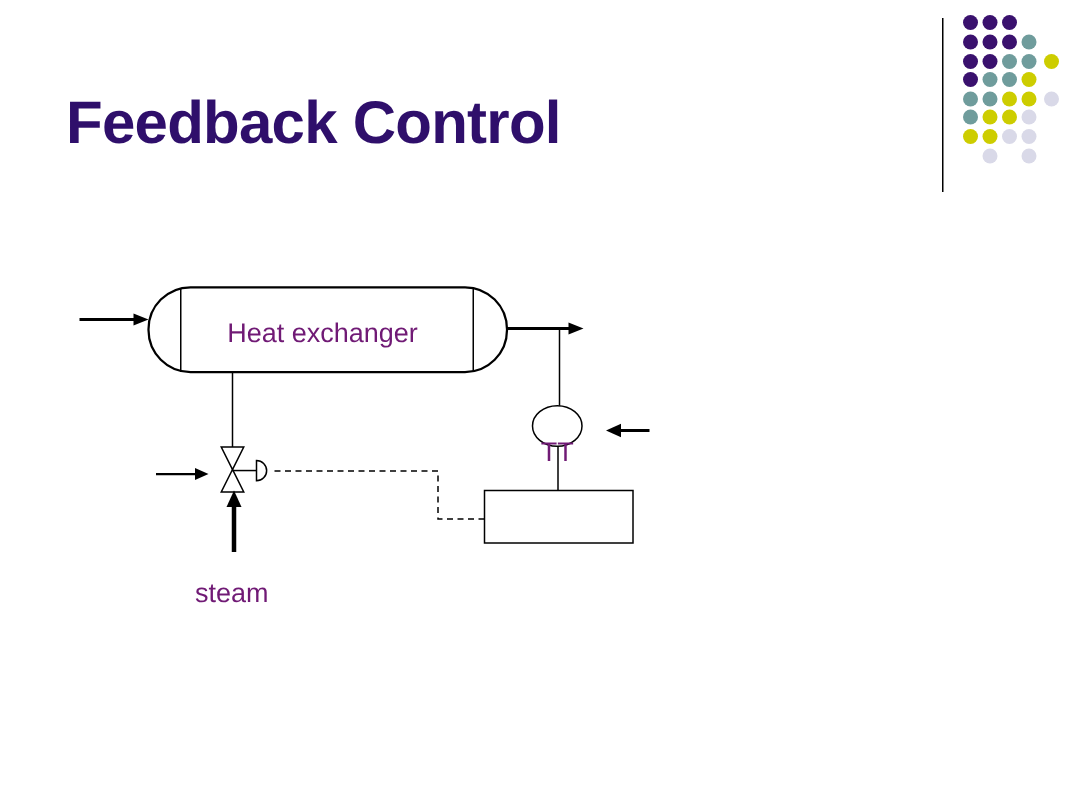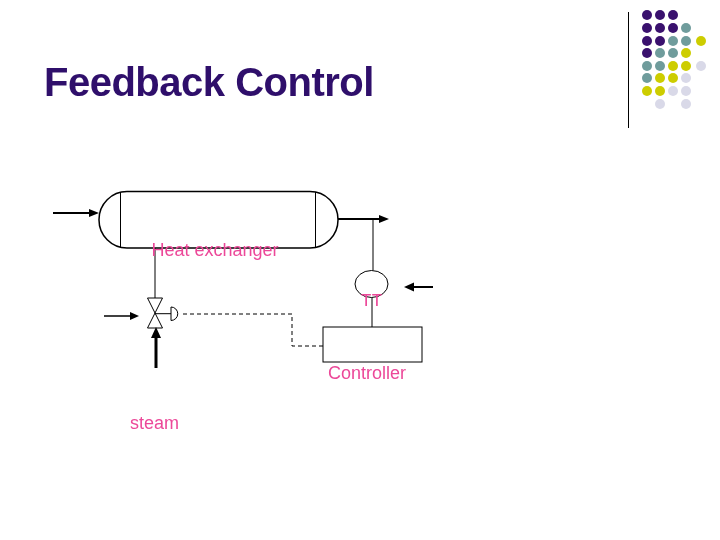--- a/index.html
+++ b/index.html
@@ -2,23 +2,23 @@
 <html><head>
 <meta charset="utf-8">
 <style>
   html,body{margin:0;padding:0;}
   body{width:720px;height:540px;background:#FFFFFF;overflow:hidden;
        font-family:"Liberation Sans",sans-serif;}
   .slide{position:relative;width:620px;height:540px;background:#FFFFFF;}
   svg.linework{position:absolute;left:0;top:0;width:720px;height:540px;}
   .title{position:absolute;left:44px;top:60px;font-size:40px;font-weight:bold;
          letter-spacing:-0.5px;line-height:1.1;color:#2F0F6B;white-space:nowrap;}
-  .lbl{position:absolute;font-size:18px;line-height:22px;color:#ec4899;margin-top:28px;}
+  .lbl{position:absolute;font-size:18px;line-height:22px;color:#701a75;}
   .lbl-heat{left:115px;top:211px;width:200px;text-align:center;}
-  .lbl-tt{left:351px;top:262px;width:41px;text-align:center;font-family:Liberation Mono, monospace;}
+  .lbl-tt{left:351px;top:290px;width:41px;text-align:center;}
   .lbl-controller{left:328px;top:334px;width:95px;}
   .lbl-fce{left:38px;top:284px;width:70px;}
   .lbl-steam{left:130px;top:384px;white-space:nowrap;}
   .lbl-sensor{left:441px;top:275px;width:120px;}
   .deco-line{position:absolute;left:628px;top:12px;width:1px;height:116px;background:#000000;}
   .dot{position:absolute;width:10px;height:10px;border-radius:50%;}
 </style>
 </head>
 <body>
 
@@ -96,15 +96,14 @@
       <div class="dot" style="left: 642px; top: 86px; background: rgb(205, 205, 0);"></div>
       <div class="dot" style="left: 655px; top: 86px; background: rgb(205, 205, 0);"></div>
       <div class="dot" style="left: 668px; top: 86px; background: rgb(217, 217, 232);"></div>
       <div class="dot" style="left: 681px; top: 86px; background: rgb(217, 217, 232);"></div>
       <div class="dot" style="left: 655px; top: 99px; background: rgb(217, 217, 232);"></div>
       <div class="dot" style="left: 681px; top: 99px; background: rgb(217, 217, 232);"></div>
     </div>
 
   <div class="lbl lbl-heat">Heat exchanger</div>
   <div class="lbl lbl-tt">TT</div>
-  <div class="lbl lbl-controller">Controller</div>
   <div class="lbl lbl-steam">steam</div>
 </div>
 
 </body></html>

